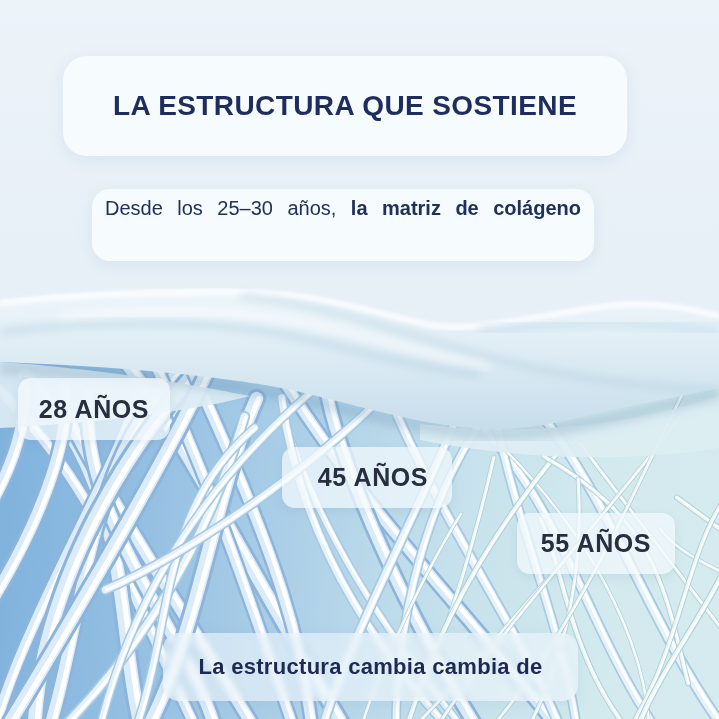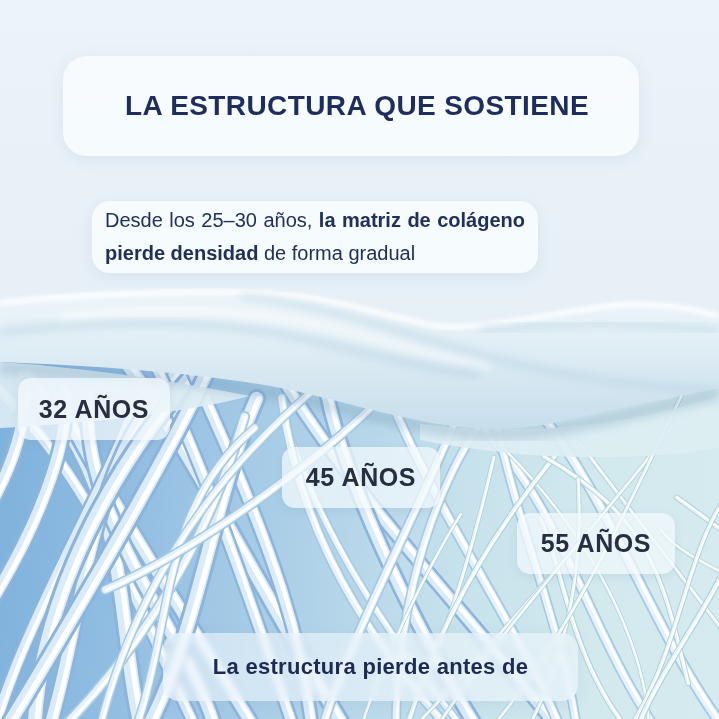--- a/index.html
+++ b/index.html
@@ -6,45 +6,45 @@
   .stage{
     position:relative;width:719px;height:719px;overflow:hidden;
     font-family:"Liberation Sans","DejaVu Sans",sans-serif;
     background:linear-gradient(180deg,#ecf3f9 0%,#e7f0f7 40%,#e4eef5 100%);
   }
   .card{
     position:absolute;background:rgba(249,252,254,0.82);
     box-shadow:0 4px 16px rgba(130,160,190,0.16);
   }
   .title-card{left:63px;top:56px;width:564px;height:100px;border-radius:24px;
-    display:flex;flex-direction:column;justify-content:center;align-items:center;padding-left:12px;}
+    display:flex;flex-direction:column;justify-content:center;align-items:center;}
   .title-card div{
     font-size:28px;font-weight:700;letter-spacing:.4px;line-height:40px;
     color:#1e2c5e;white-space:nowrap;}
-  .subtitle-card{left:92px;top:189px;width:446px;height:72px;border-radius:18px;
-    padding:0;box-sizing:border-box;margin-top:12px;}
+  .subtitle-card{left:92px;top:189px;width:502px;height:72px;border-radius:18px;
+    padding:0;box-sizing:border-box;}
   .subtitle-inner{padding:3px 13px 0 13px;font-size:20px;line-height:33px;color:#20305a;}
   .sub-line1{text-align:justify;text-align-last:justify;}
   .sub-line2{text-align:left;}
   .bold{font-weight:700;}
   .illu-bg{
     position:absolute;left:0;top:330px;width:719px;height:389px;
     background:linear-gradient(95deg,#7db1dc 0%,#93bee2 20%,#b0d2e8 44%,#c7e2ec 64%,#d2e9ee 82%,#d6ebef 100%);
   }
   svg.layer{position:absolute;left:0;display:block;}
   #fibers{top:330px;}
   #wave{top:250px;}
   .age-label{
     position:absolute;border-radius:13px;background:rgba(241,248,252,0.74);
     box-shadow:0 3px 10px rgba(110,145,175,0.15);
     display:flex;align-items:center;justify-content:center;
     font-size:25px;font-weight:700;letter-spacing:.6px;color:#262e3f;
   }
   .age-25{left:18px;top:378px;width:152px;height:62px;}
-  .age-45{left:282px;top:447px;width:158px;height:61px;}
+  .age-45{left:282px;top:447px;width:158px;height:61px;padding-left:12px;}
   .age-55{left:517px;top:513px;width:158px;height:61px;}
   .footer-card{
     left:163px;top:633px;width:415px;height:68px;border-radius:16px;
     background:rgba(238,247,251,0.6);backdrop-filter:blur(3px);
     display:flex;flex-direction:column;justify-content:center;align-items:center;
   }
   .footer-card div{
     font-size:22px;font-weight:700;letter-spacing:.3px;line-height:30px;
     color:#1e2a52;white-space:nowrap;}
 </style>
@@ -238,25 +238,24 @@
     <path d="M480,332 C560,320 640,320 719,332" fill="none" stroke="#c6deec" stroke-width="10" stroke-opacity="0.6" filter="url(#b4)"></path>
   </svg>
 
   <div class="card title-card">
     <div>LA ESTRUCTURA QUE SOSTIENE</div>
   </div>
 
   <div class="card subtitle-card">
     <div class="subtitle-inner">
       <div class="sub-line1"><span>Desde los 25–30 años, </span><span class="bold">la matriz de colágeno</span></div>
-      <div class="sub-line2"><span class="bold">pierde densidad</span><span> de forma gradual</span></div>
     </div>
   </div>
 
-  <div class="age-label age-25">32 AÑOS</div>
+  <div class="age-label age-25">28 AÑOS</div>
   <div class="age-label age-45">45 AÑOS</div>
   <div class="age-label age-55">55 AÑOS</div>
 
   <div class="card footer-card">
-    <div>La estructura pierde antes de</div>
+    <div>La estructura cambia cambia de</div>
   </div>
 
 </div>
 
 </body></html>

